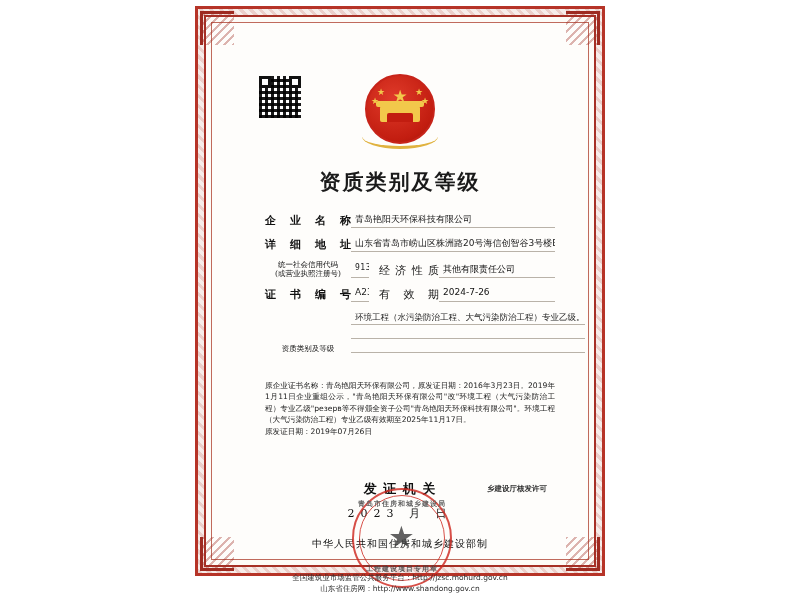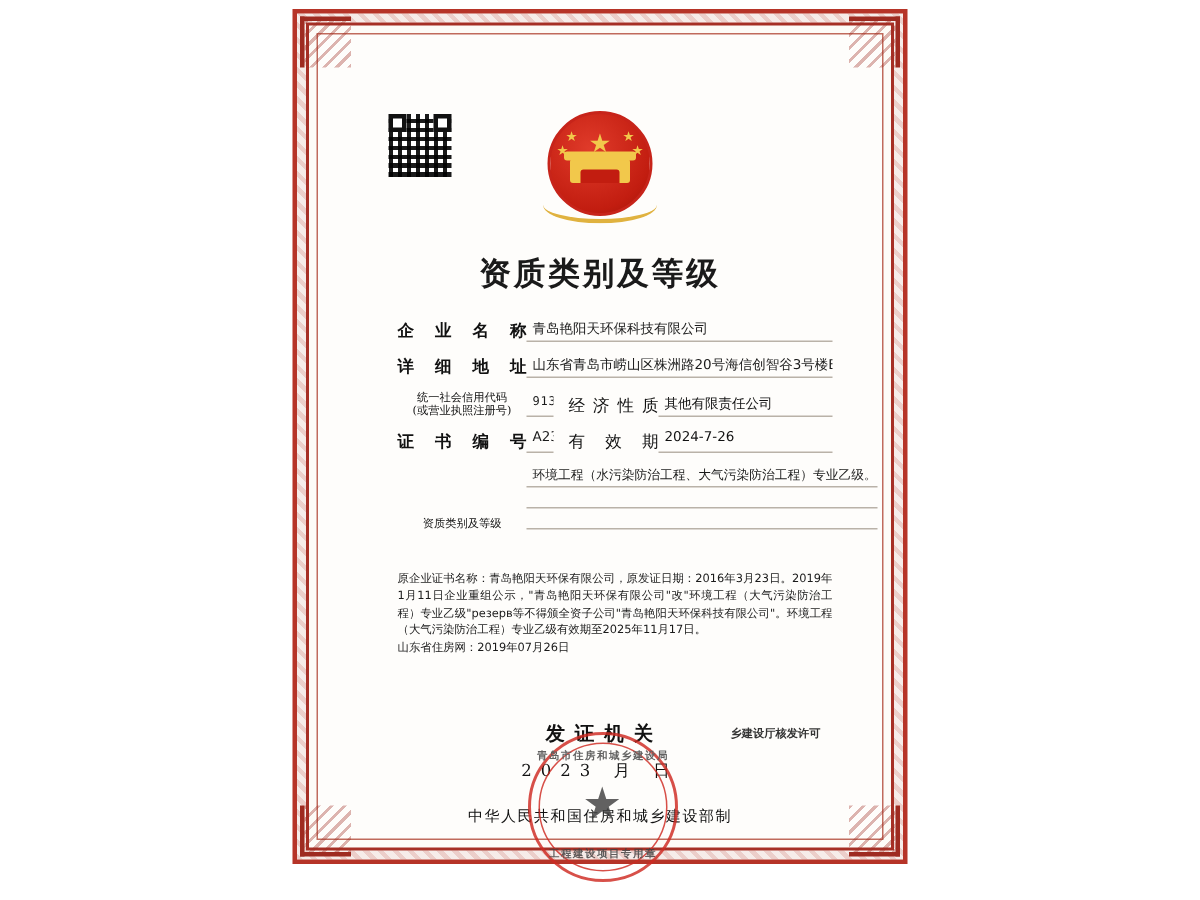--- a/index.html
+++ b/index.html
@@ -437,21 +437,21 @@
             <div>环境工程（水污染防治工程、大气污染防治工程）专业乙级。</div>
             <div></div>
             <div></div>
           </div>
         </div>
       </div>
 
       <div class="remarks">
         <div class="rbody">
           <div>原企业证书名称：青岛艳阳天环保有限公司，原发证日期：2016年3月23日。2019年1月11日企业重组公示，"青岛艳阳天环保有限公司"改"环境工程（大气污染防治工程）专业乙级"резерв等不得颁全资子公司"青岛艳阳天环保科技有限公司"。环境工程（大气污染防治工程）专业乙级有效期至2025年11月17日。</div>
-          <div>山东省住房网：2019年07月26日</div>
+          <div>原发证日期：2019年07月26日</div>
         </div>
       </div>
 
       <div class="issue">
         <div class="issue-row">
           <span>发 证 机 关</span>
           <span class="issue-note">乡建设厅核发许可</span>
           <div class="seal">
             <div class="ring"></div>
             <div class="seal-top">青岛市住房和城乡建设局</div>
@@ -463,14 +463,18 @@
           <span>2023</span>
           <span>月</span>
           <span>日</span>
         </div>
         <div class="footer-org">中华人民共和国住房和城乡建设部制</div>
       </div>
 
     </div>
   </div>
 
+  <div class="page-footer">
+    <div>全国建筑业市场监管公共服务平台：http://jzsc.mohurd.gov.cn</div>
+    <div>山东省住房网：http://www.shandong.gov.cn</div>
+  </div>
 
 </div>
 
 </body></html>

